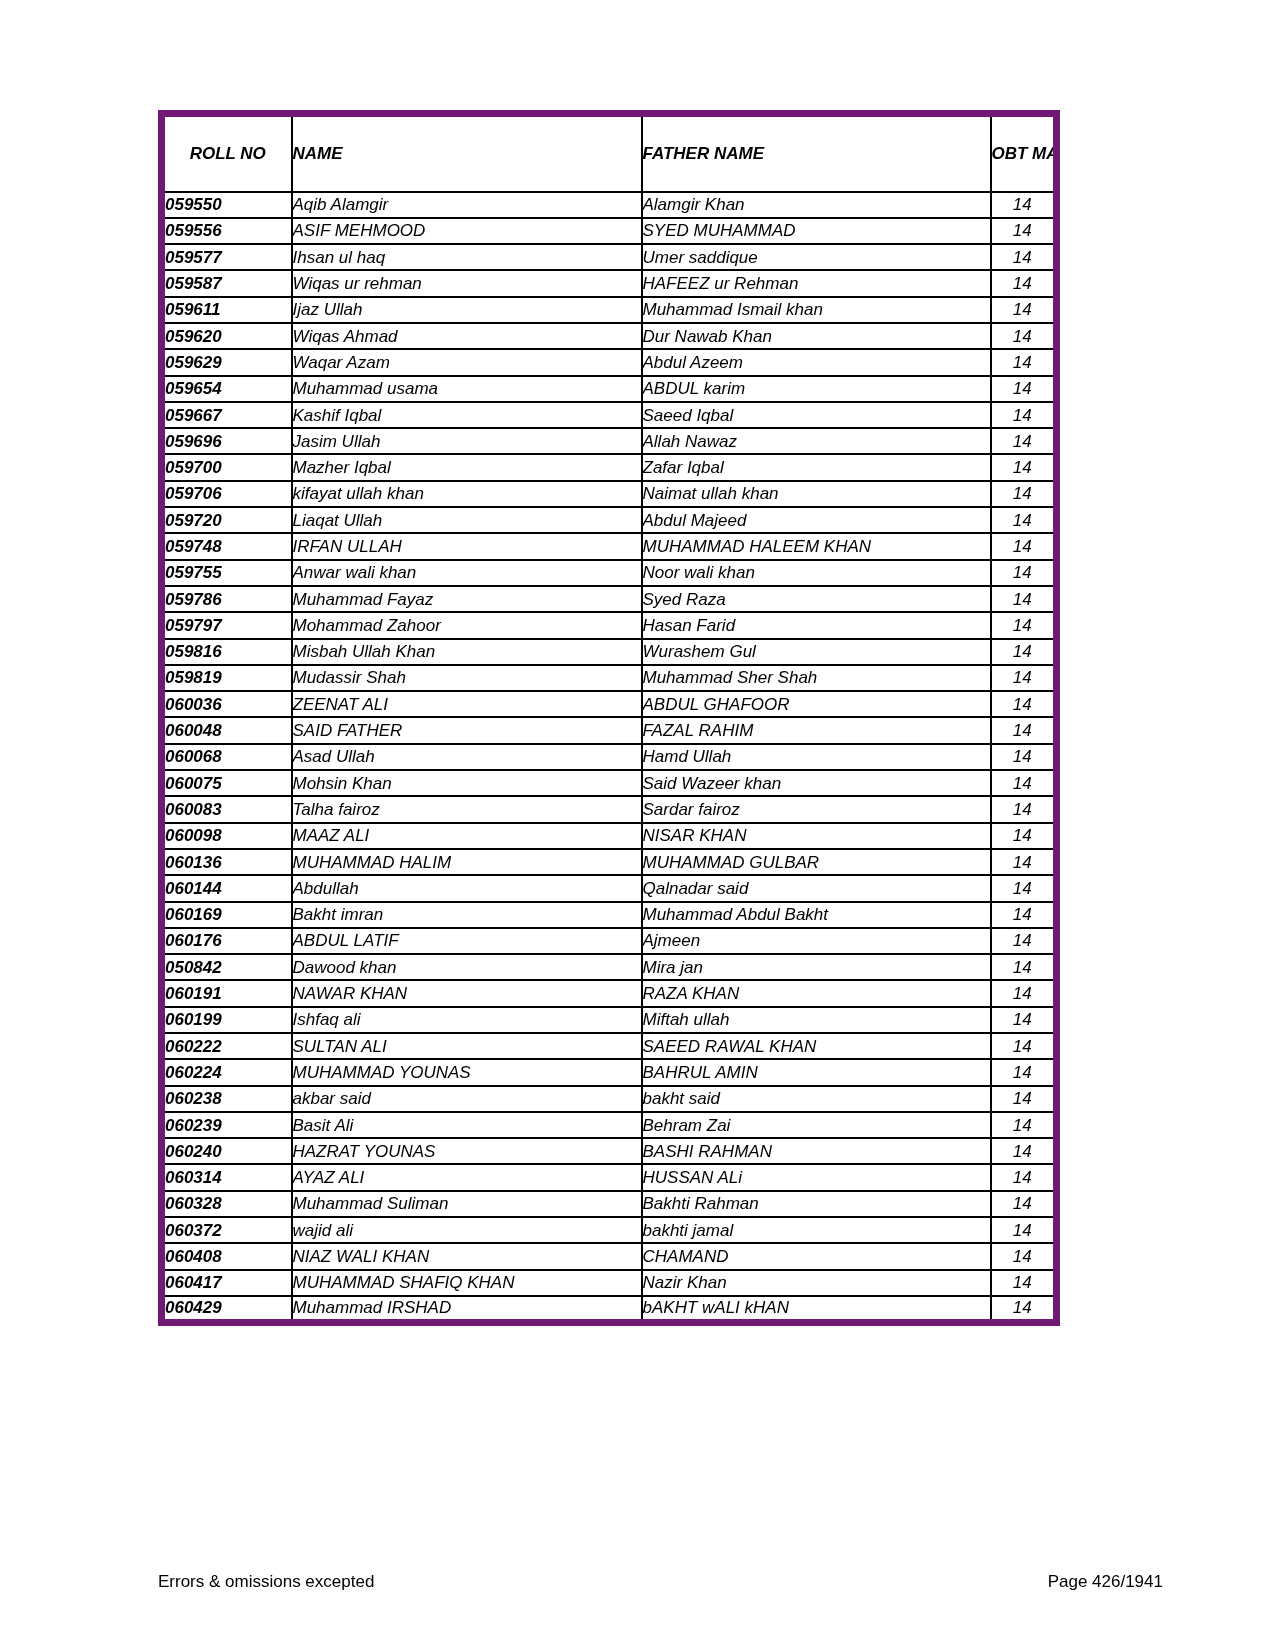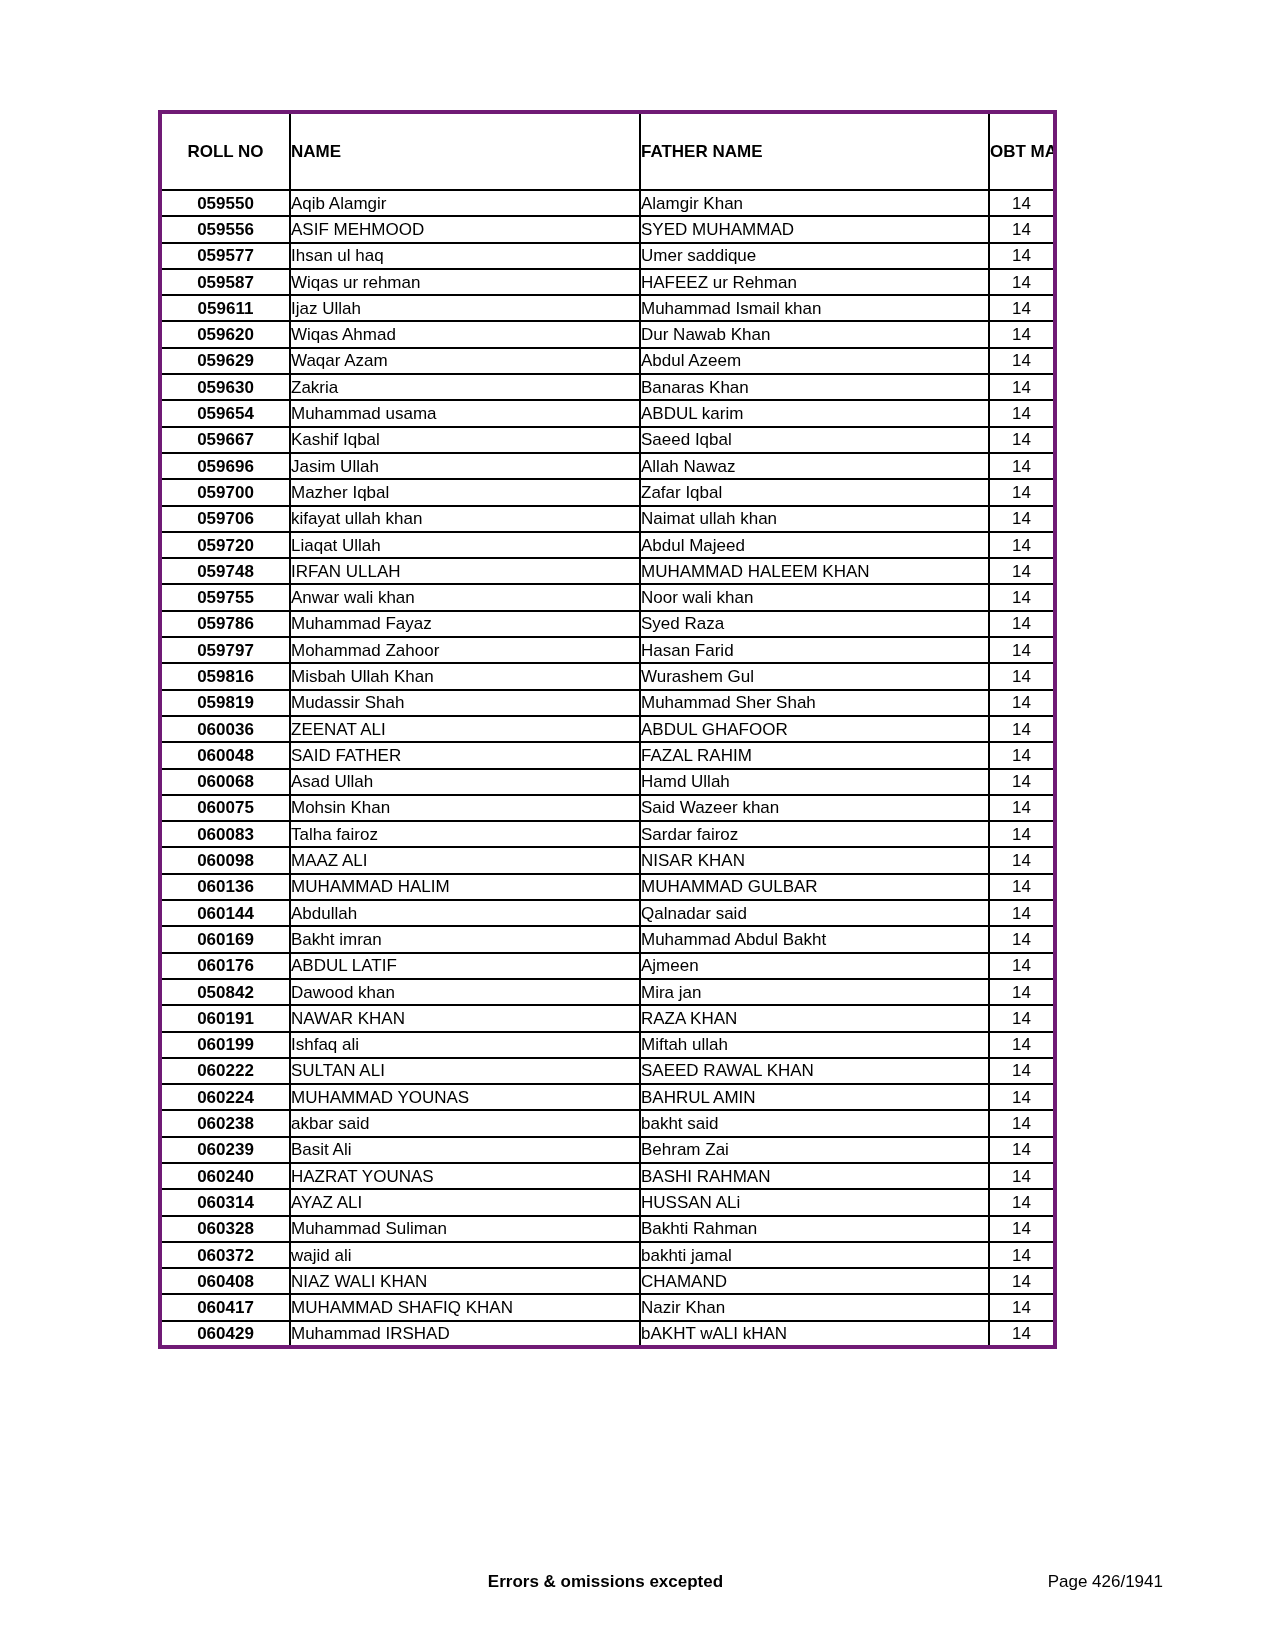--- a/index.html
+++ b/index.html
@@ -16,21 +16,22 @@
     background: #ffffff;
     overflow: hidden;
   }
   table.results {
     position: absolute;
     left: 158px;
     top: 110px;
     width: 895px;
     border-collapse: collapse;
     table-layout: fixed;
-    border: 4px solid #701a75;
+    border: 7px solid #701a75;
+    font-style: italic;
   }
   table.results th,
   table.results td {
     border: 2px solid #000000;
     padding: 0;
     overflow: hidden;
     white-space: nowrap;
   }
   table.results thead tr {
     height: 78px;
@@ -50,21 +51,21 @@
     white-space: normal;
     line-height: 1.25;
     padding: 0 2px;
   }
   td {
     font-size: 17px;
     vertical-align: middle;
     line-height: 1;
   }
   td.cell-roll {
-    text-align: center;
+    text-align: left;
     font-weight: bold;
   }
   td.cell-name {
     text-align: left;
     padding-left: 5px;
   }
   td.cell-marks {
     text-align: center;
     margin-left: 24px;
   }
@@ -73,22 +74,21 @@
     left: 0;
     top: 1572px;
     width: 1275px;
     height: 26px;
     font-size: 17px;
   }
   .footer-note {
     position: absolute;
     left: 158px;
     width: 895px;
-    text-align: center;
-    font-weight: bold;
+    font-weight: normal;
   }
   .footer-page {
     position: absolute;
     right: 112px;
     text-align: right;
     font-weight: normal;
   }
 </style>
 </head>
 <body>
@@ -147,26 +147,20 @@
           <td class="cell-name">Dur Nawab Khan</td>
           <td class="cell-marks">14</td>
         </tr>
         <tr>
           <td class="cell-roll">059629</td>
           <td class="cell-name">Waqar Azam</td>
           <td class="cell-name">Abdul Azeem</td>
           <td class="cell-marks">14</td>
         </tr>
         <tr>
-          <td class="cell-roll">059630</td>
-          <td class="cell-name">Zakria</td>
-          <td class="cell-name">Banaras Khan</td>
-          <td class="cell-marks">14</td>
-        </tr>
-        <tr>
           <td class="cell-roll">059654</td>
           <td class="cell-name">Muhammad usama</td>
           <td class="cell-name">ABDUL karim</td>
           <td class="cell-marks">14</td>
         </tr>
         <tr>
           <td class="cell-roll">059667</td>
           <td class="cell-name">Kashif Iqbal</td>
           <td class="cell-name">Saeed Iqbal</td>
           <td class="cell-marks">14</td>

